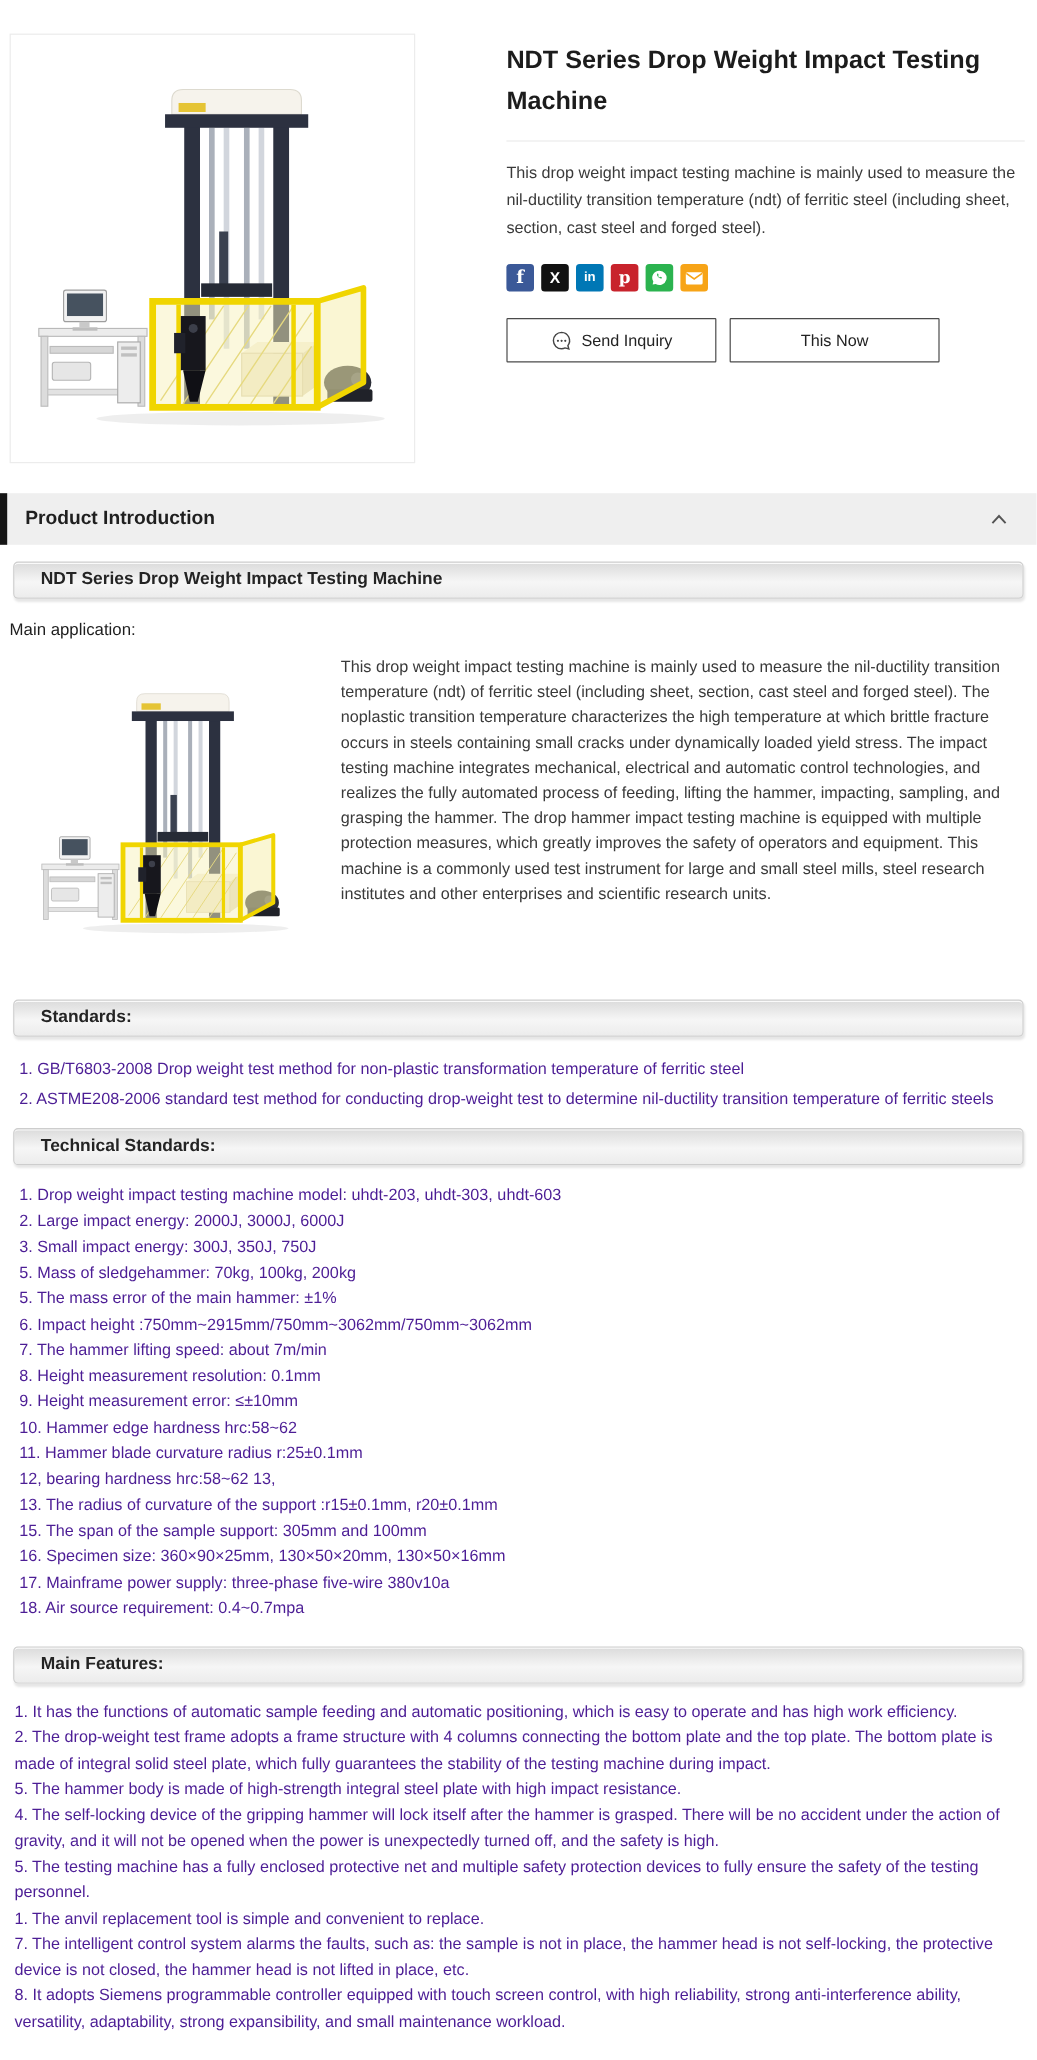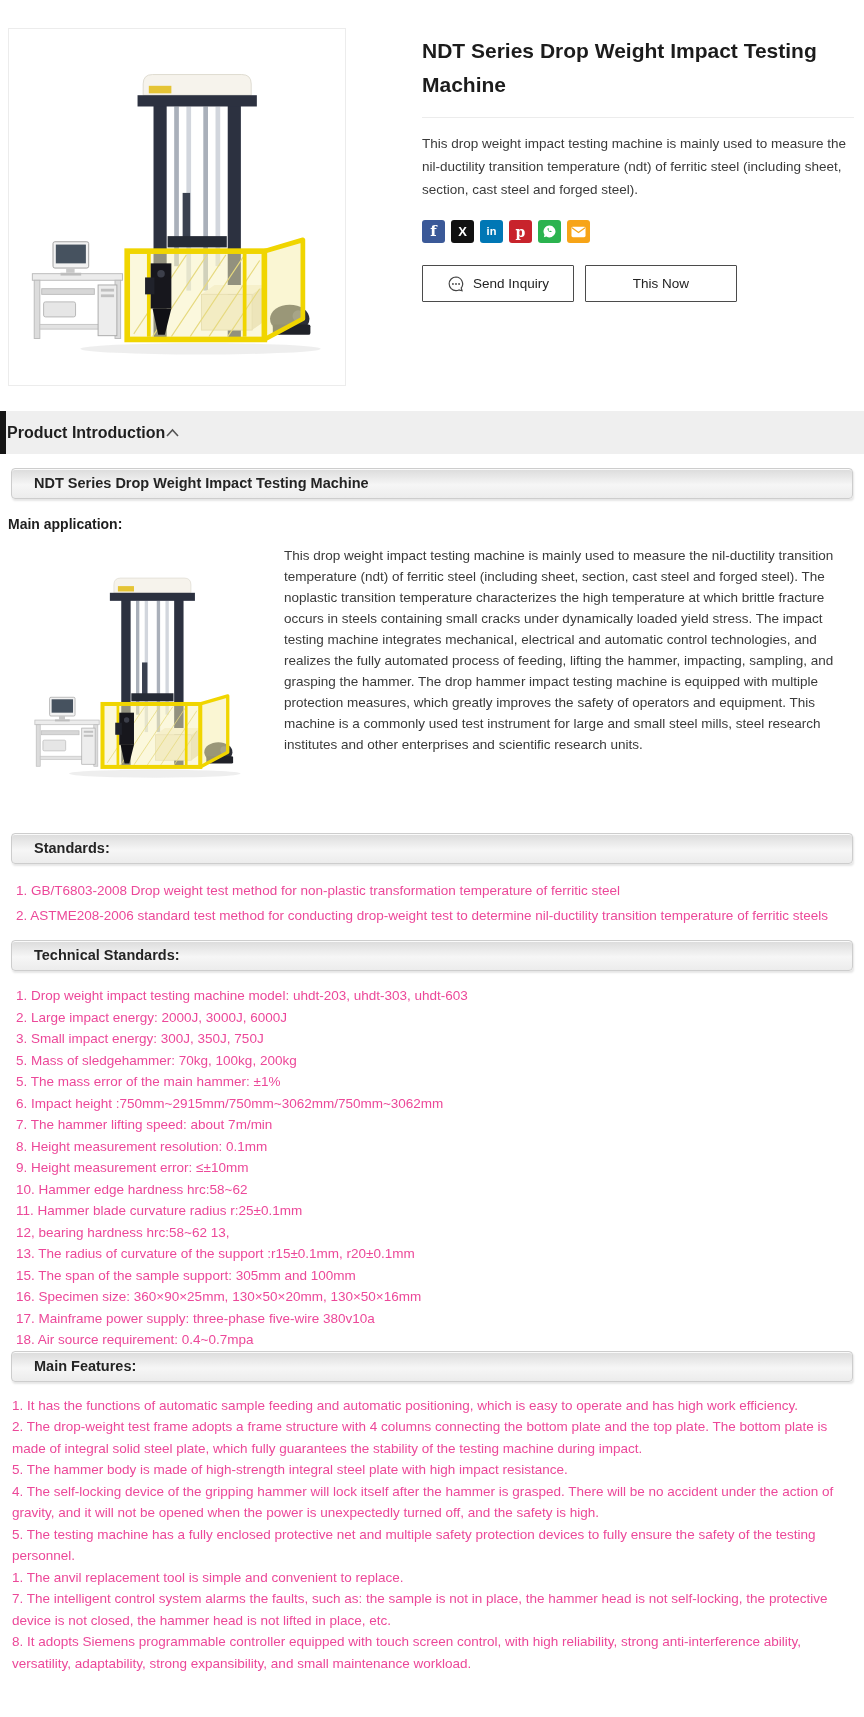--- a/index.html
+++ b/index.html
@@ -23,43 +23,43 @@
   .sicon.li{background:#0077b5;font-size:11px;}
   .sicon.pi{background:#c8232c;}
   .sicon.wa{background:#2bb34f;}
   .sicon.em{background:#f7a417;}
   .fb::before{content:"f";font-family:"DejaVu Serif",serif;font-size:15px;}
   .tw::before{content:"X";}
   .li::before{content:"in";}
   .pi::before{content:"p";font-family:"DejaVu Serif",serif;font-size:14px;}
 
   .actions{display:flex;gap:11px;margin-top:22px;}
-  .btn{width:152px;height:37px;background:#fff;border:1px solid #4b4b4b;border-radius:1px;
+  .btn{width:175px;height:37px;background:#fff;border:1px solid #4b4b4b;border-radius:1px;
     font-family:inherit;font-size:13.5px;color:#222;display:flex;align-items:center;
     justify-content:center;gap:8px;cursor:pointer;}
 
   
   .intro-bar{margin-top:25px;background:#efefef;border-left:6px solid #151515;height:43px;
-    display:flex;align-items:center;padding:0 24px 0 1px;}
+    display:flex;align-items:center;justify-content:space-between;padding:0 24px 0 15px;}
   .intro-bar .t{font-size:16px;font-weight:700;color:#1f1f1f;}
   .gray-bar{margin:0 11px;background:linear-gradient(180deg,#dbdbdb,#f6f6f6 55%,#ececec);
     border:1px solid #cdcdcd;border-radius:4px;
     box-shadow:inset 0 1px 0 rgba(255,255,255,.85),1px 2px 2px rgba(0,0,0,.10);
     padding:6px 20px 7px 22px;font-size:14.5px;font-weight:700;color:#242424;}
-  .mt14{margin-top:14px;} .mt50{margin-top:50px;} .mt12{margin-top:12px;} .mt21{}
-
-  .label-bold{font-size:14px;font-weight:700;color:#1e1e1e;margin:17px 0 0 8px;}
+  .mt14{margin-top:14px;} .mt50{margin-top:50px;} .mt12{margin-top:12px;} .mt21{margin-top:21px;}
+
+  .label-bold{font-size:14px;font-weight:400;color:#1e1e1e;margin:17px 0 0 8px;}
 
   
   .app-row{display:flex;margin-top:0;}
   .app-fig{width:276px;flex:none;display:flex;justify-content:center;padding-top:30px;}
   .app-text{flex:1;font-size:13.5px;line-height:21px;color:#3a3a3a;padding:13px 6px 0 8px;margin:0;}
 
   
-  .list{margin:14px 16px 0;font-size:13.5px;color:#ec4899;}
+  .list{margin:14px 16px 0;font-size:13.5px;color:#4c1d95;}
   .list.tight{margin-top:13px;margin-left:12px;}
   .ln25{line-height:25px;}
   .ln21{line-height:21.5px;}
 
   .bottom-pad{height:6px;}
   svg{display:block;}
 </style>
 </head>
 <body>
 

